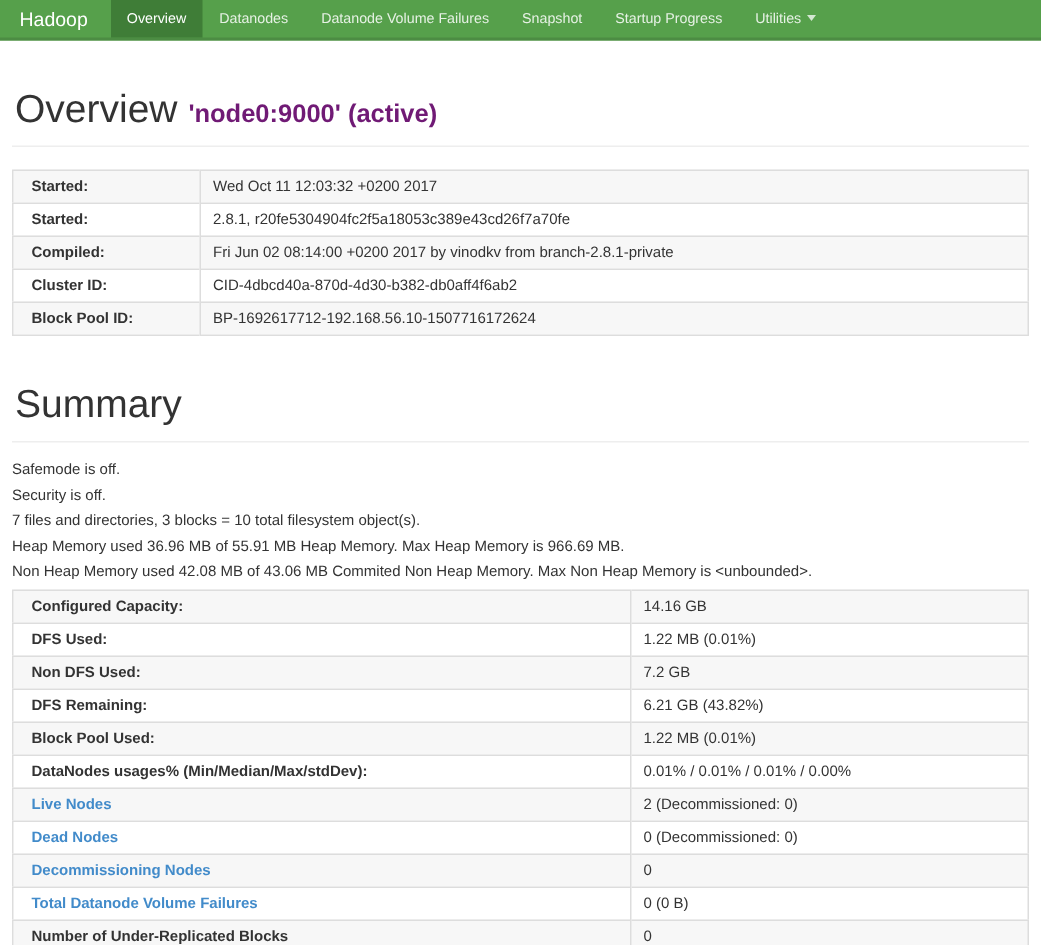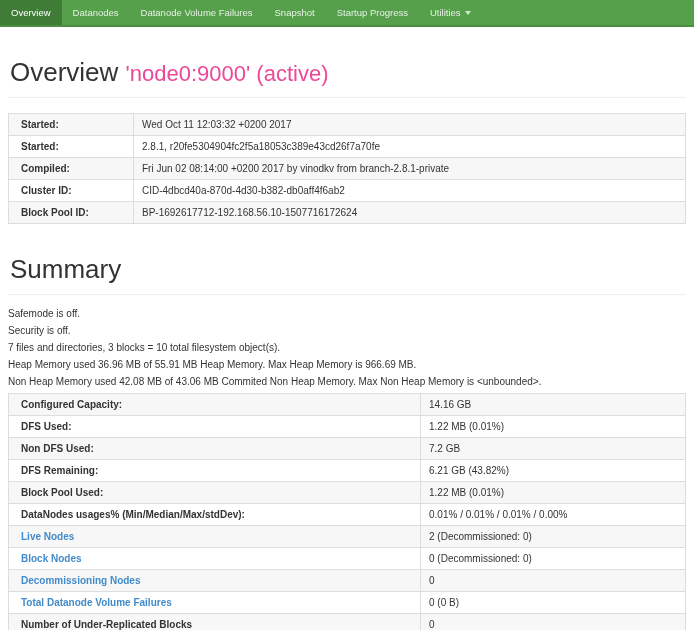--- a/index.html
+++ b/index.html
@@ -36,21 +36,21 @@
     border-left: 3px solid transparent; border-right: 3px solid transparent;
     border-top: 4px solid rgba(255,255,255,0.75);
   }
   
   .content { padding: 0 8px; }
   h1.page-title {
     font-weight: 400; font-size: 26px; line-height: 1.15;
     color: #333;
     margin: 31px 0 0 2px;
   }
-  h1.page-title small { font-size: 22px; color: #ec4899; font-weight: 400; }
+  h1.page-title small { font-size: 17px; color: #701a75; font-weight: 700; }
   hr.rule { border: 0; border-top: 1px solid #eee; margin: 9px 0 0 0; }
   
   table.info-table {
     width: 100%; border-collapse: collapse;
     border: 1px solid #ddd;
     font-size: 10px;
     padding-left: 19px;
   }
   table.info-table tr { border-top: 1px solid #ddd; }
   table.info-table tr:nth-child(odd) { background: #f7f7f7; }
@@ -67,20 +67,21 @@
   #summary-table th { width: 412px; }
   table.info-table a { color: #428bca; text-decoration: none; }
   
   .summary-text { margin-top: 13px; }
   .summary-text p { font-size: 10px; line-height: 11px; margin: 0 0 6px 0; }
 </style>
 </head>
 <body>
 
 <nav class="navbar">
+  <a class="navbar-brand" href="#">Hadoop</a>
   <ul class="navbar-nav">
       <li class="active">
         <a href="#">Overview</a>
       </li>
       <li>
         <a href="#">Datanodes</a>
       </li>
       <li>
         <a href="#">Datanode Volume Failures</a>
       </li>
@@ -166,21 +167,21 @@
         </tr>
         <tr>
           <th>DataNodes usages% (Min/Median/Max/stdDev):</th>
           <td>0.01% / 0.01% / 0.01% / 0.00%</td>
         </tr>
         <tr>
           <th><a href="#">Live Nodes</a></th>
           <td>2 (Decommissioned: 0)</td>
         </tr>
         <tr>
-          <th><a href="#">Block Nodes</a></th>
+          <th><a href="#">Dead Nodes</a></th>
           <td>0 (Decommissioned: 0)</td>
         </tr>
         <tr>
           <th><a href="#">Decommissioning Nodes</a></th>
           <td>0</td>
         </tr>
         <tr>
           <th><a href="#">Total Datanode Volume Failures</a></th>
           <td>0 (0 B)</td>
         </tr>

